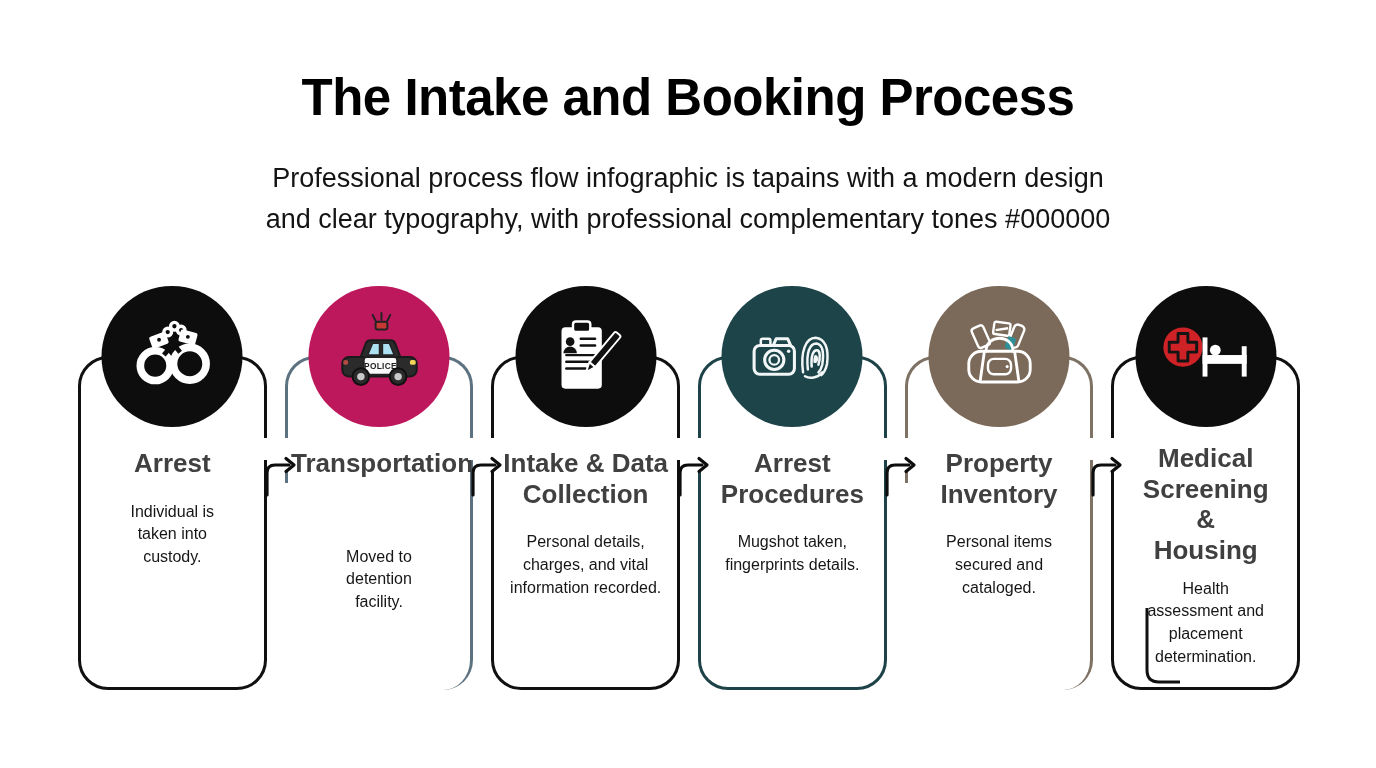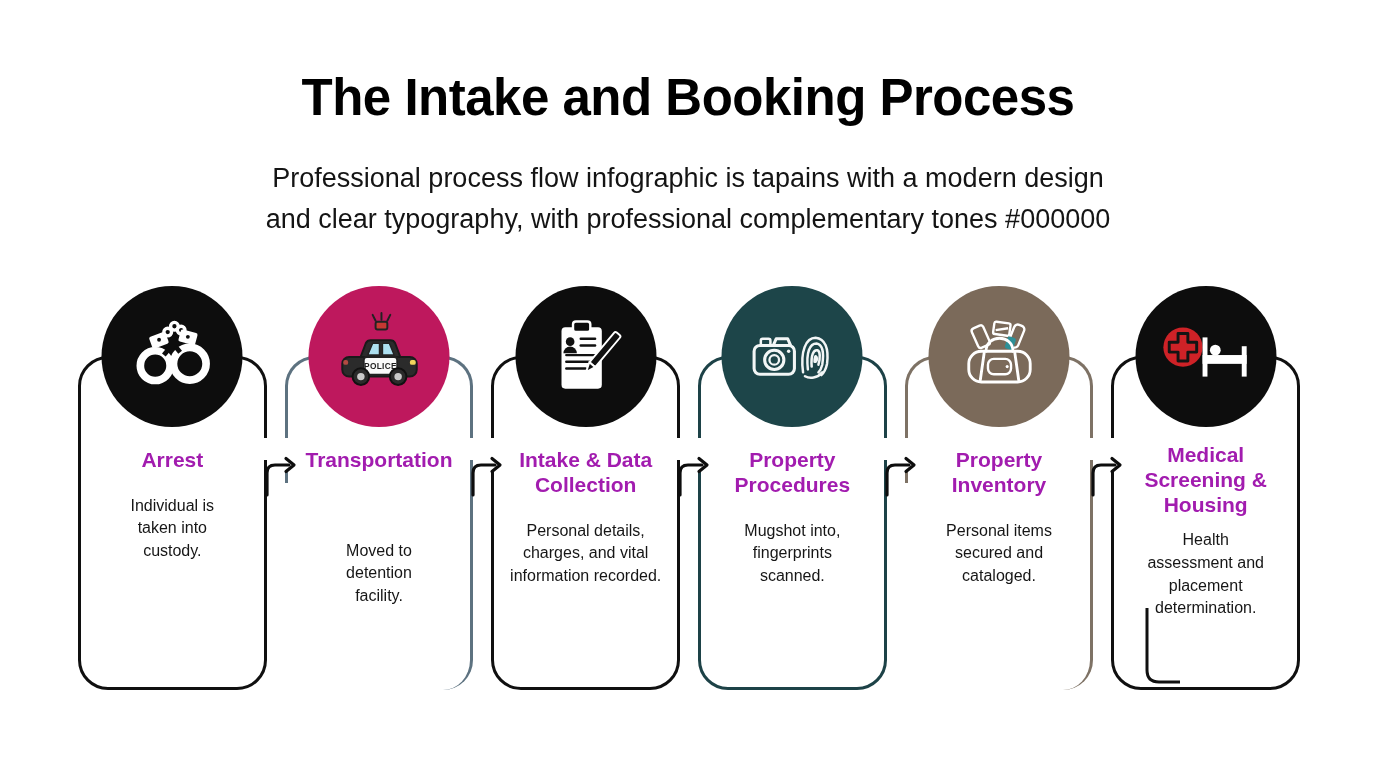--- a/index.html
+++ b/index.html
@@ -9,21 +9,21 @@
          font-size:51px;font-weight:900;letter-spacing:-0.5px;color:#000;}
   .subtitle{position:absolute;top:158px;left:50%;transform:translateX(-50%);
             width:860px;text-align:center;font-size:27px;line-height:1.5;color:#141414;}
   .cards{position:absolute;left:78px;top:356px;width:1222px;height:334px;display:flex;gap:18px;}
   .step{flex:1;position:relative;border:3px solid #101010;border-radius:30px;background:#fff;text-align:center;}
   .step.open{border-bottom:none;border-bottom-left-radius:0;}
   .step.open::after{content:"";position:absolute;left:-3px;top:124px;bottom:0;width:4px;background:#fff;}
   .step-circle{position:absolute;top:-73px;left:50%;transform:translateX(-50%);
                width:141px;height:141px;border-radius:50%;
                display:flex;align-items:center;justify-content:center;z-index:3;}
-  .step-title{margin:89px auto 0;font-size:21px;font-weight:700;line-height:1.18;color:#a21caf;max-width:176px;}
+  .step-title{margin:89px auto 0;font-size:26px;font-weight:700;line-height:1.18;color:#404040;max-width:176px;}
   .step-desc{margin:22px auto 0;font-size:16px;line-height:1.42;color:#161616;}
   .step:nth-child(1) .step-desc{max-width:120px;}
   .step:nth-child(2) .step-desc{max-width:104px;margin-top:67px;}
   .step:nth-child(3) .step-desc{max-width:156px;}
   .step:nth-child(4) .step-desc{max-width:148px;}
   .step:nth-child(5) .step-desc{max-width:138px;}
   .step:nth-child(6) .step-title{max-width:128px;margin-top:84px;}
   .step:nth-child(6) .step-desc{max-width:132px;margin-top:12px;}
   .connector{position:absolute;top:82px;width:36px;height:64px;z-index:6;}
   .connector.c1{left:184px;} .connector.c2{left:390px;} .connector.c3{left:597px;}
@@ -131,22 +131,22 @@
           <circle cx="46" cy="44" r="1.8" fill="#f2f6f6"></circle>
           <g stroke="#f2f6f6" fill="none" stroke-width="2.6" stroke-linecap="round">
             <path d="M61 66 C58 44 64 30 74 30 C84 31 88 41 86 57 C85 62 83 66 80 69"></path>
             <path d="M66 63 C64 45 68 36 75 36 C81 37 83 45 81 58 C80 62 79 64 77 66"></path>
             <path d="M70 60 C69 48 72 42 76 43 C79 44 79 51 77 58"></path>
             <path d="M73 55 C73 50 74 48 75 50 C76 52 75 54 74 55"></path>
             <path d="M63 70 C68 73 76 72 81 66"></path>
           </g>
         </svg>
       </div>
-      <div class="step-title">Property Procedures</div>
-      <div class="step-desc">Mugshot into, fingerprints scanned.</div>
+      <div class="step-title">Arrest Procedures</div>
+      <div class="step-desc">Mugshot taken, fingerprints details.</div>
     </div>
 
     <div class="step open" style="border-color: rgb(126, 114, 101);">
       <div class="step-circle" style="background: rgb(123, 106, 90);">
         <svg width="96" height="96" viewBox="0 0 100 100">
           <g stroke="#fff" fill="none" stroke-width="2.5" stroke-linejoin="round">
             <rect x="24" y="18" width="13" height="22" rx="3" transform="rotate(-24 30 29)"></rect>
             <rect x="44" y="14" width="17" height="13" rx="2" transform="rotate(8 52 20)"></rect>
             <line x1="46" y1="22" x2="59" y2="20"></line>
             <rect x="62" y="16" width="11" height="24" rx="4" transform="rotate(22 67 28)"></rect>

